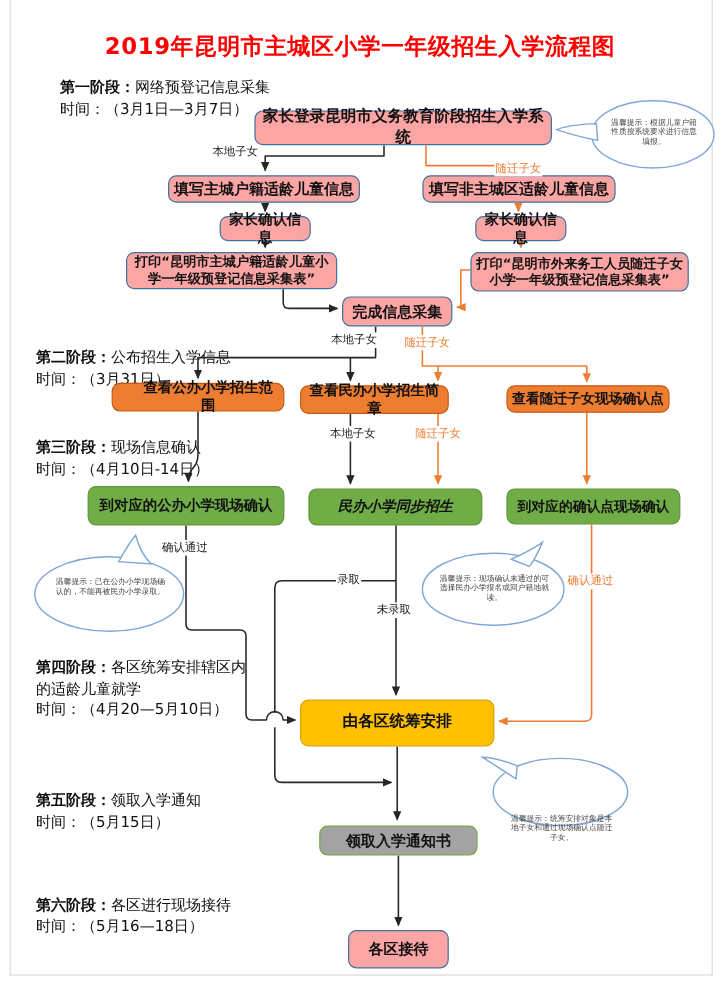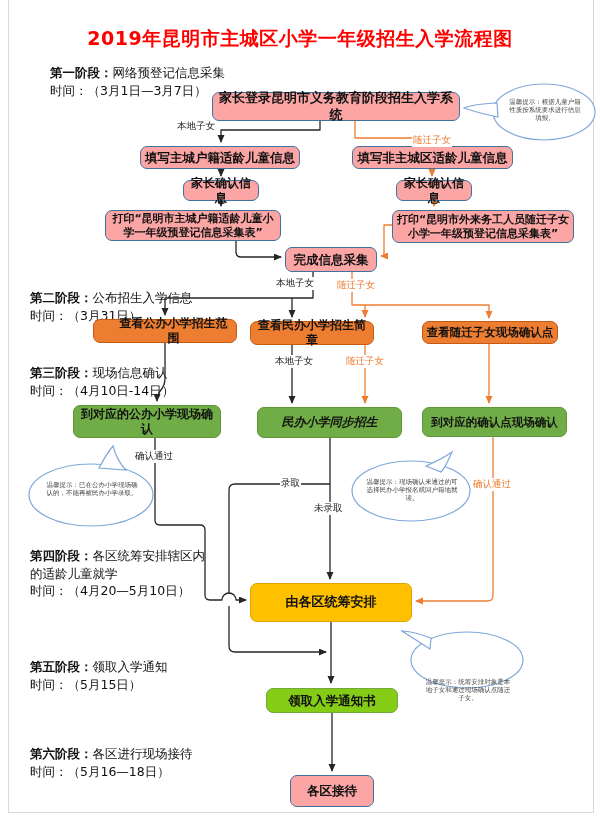--- a/index.html
+++ b/index.html
@@ -7,21 +7,21 @@
   #page{position:relative;width:600px;height:819px;background:#fff;overflow:hidden;}
   #frame{position:absolute;left:8px;top:-2px;width:584px;height:814px;border:1px solid #d9d9d9;border-top:none;}
   #title{position:absolute;left:0;top:26px;width:600px;text-align:center;font-size:19px;font-weight:bold;color:#f00;letter-spacing:.5px;}
   .stage{position:absolute;left:30px;width:182px;font-size:12.5px;color:#111;line-height:17.5px;}
   .stage b{font-weight:bold;}
   .node{position:absolute;box-sizing:border-box;display:flex;align-items:center;justify-content:center;
         text-align:center;color:#111;font-weight:600;border-radius:7px;padding:1px 3px;line-height:1.25;}
   .blue{background:#fca5a5;border:1.5px solid #41719C;}
   .orange{background:#ED7D31;border:1.5px solid #C55A11;}
   .green{background:#70AD47;border:1.5px solid #5E9638;}
-  .lgreen{background:#84cc16;border:1.5px solid #74A83E;}
+  .lgreen{background:#a3a3a3;border:1.5px solid #74A83E;}
   .yellow{background:#FFC000;border:1.5px solid #DDA300;}
   .elabel{position:absolute;font-size:9.5px;background:#fff;padding:0 1px;color:#1a1a1a;white-space:nowrap;}
   .elabel.or{color:#ED7D31;}
   svg{position:absolute;left:0;top:0;}
   .tip{position:absolute;font-size:6.5px;color:#444;line-height:1.25;text-align:center;}
 </style>
 </head>
 <body>
 
 <div id="page">
@@ -110,21 +110,21 @@
   <div class="node blue" style="left:140px;top:146px;width:160px;height:23px;font-size:12.5px;">填写主城户籍适龄儿童信息</div>
   <div class="node blue" style="left:183px;top:180px;width:76px;height:21px;font-size:12px;">家长确认信息</div>
   <div class="node blue" style="left:105px;top:210px;width:176px;height:31px;font-size:11px;">打印“昆明市主城户籍适龄儿童小学一年级预登记信息采集表”</div>
   <div class="node blue" style="left:352px;top:146px;width:161px;height:23px;font-size:12.5px;">填写非主城区适龄儿童信息</div>
   <div class="node blue" style="left:396px;top:180px;width:76px;height:21px;font-size:12px;">家长确认信息</div>
   <div class="node blue" style="left:392px;top:210px;width:182px;height:33px;font-size:11px;">打印“昆明市外来务工人员随迁子女小学一年级预登记信息采集表”</div>
   <div class="node blue" style="left:285px;top:247px;width:92px;height:25px;font-size:12.5px;">完成信息采集</div>
   <div class="node orange" style="left:93px;top:319px;width:144px;height:24px;font-size:12px;padding-left:20px;">查看公办小学招生范围</div>
   <div class="node orange" style="left:250px;top:321px;width:124px;height:24px;font-size:12px;">查看民办小学招生简章</div>
   <div class="node orange" style="left:422px;top:321px;width:136px;height:23px;font-size:11.5px;">查看随迁子女现场确认点</div>
-  <div class="node green" style="left:73px;top:405px;width:148px;height:33px;font-size:12px;">到对应的公办小学现场确认</div>
+  <div class="node green" style="left:73px;top:405px;width:164px;height:33px;font-size:12px;">到对应的公办小学现场确认</div>
   <div class="node green" style="left:257px;top:407px;width:145px;height:31px;font-size:12px;font-style:italic;">民办小学同步招生</div>
   <div class="node green" style="left:422px;top:407px;width:145px;height:30px;font-size:11.5px;">到对应的确认点现场确认</div>
   <div class="node yellow" style="left:250px;top:583px;width:162px;height:39px;font-size:13px;">由各区统筹安排</div>
   <div class="node lgreen" style="left:266px;top:688px;width:132px;height:25px;font-size:12.5px;">领取入学通知书</div>
   <div class="node blue" style="left:290px;top:775px;width:84px;height:32px;font-size:12.5px;">各区接待</div>
 
   <span class="elabel" style="left:176px;top:120px;">本地子女</span>
   <span class="elabel or" style="left:412px;top:134px;">随迁子女</span>
   <span class="elabel" style="left:275px;top:277px;">本地子女</span>
   <span class="elabel or" style="left:336px;top:279px;">随迁子女</span>

